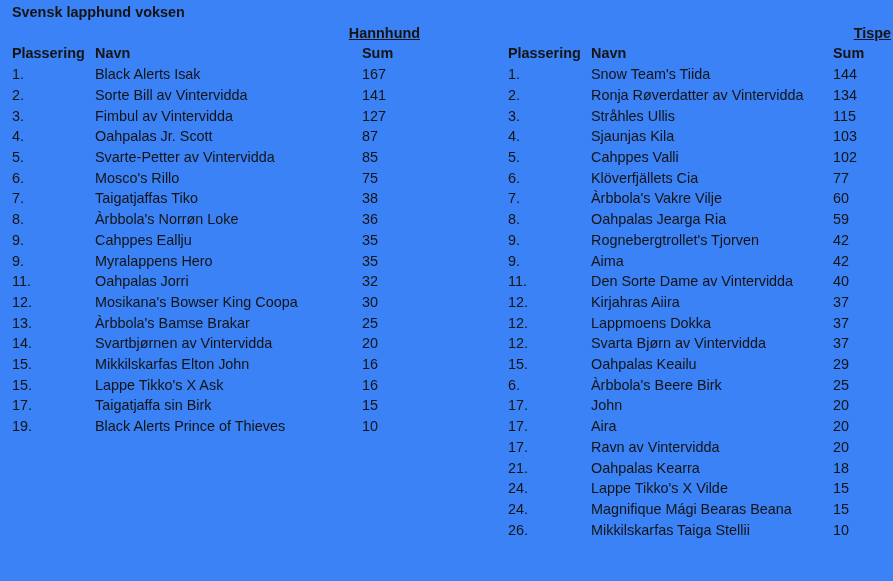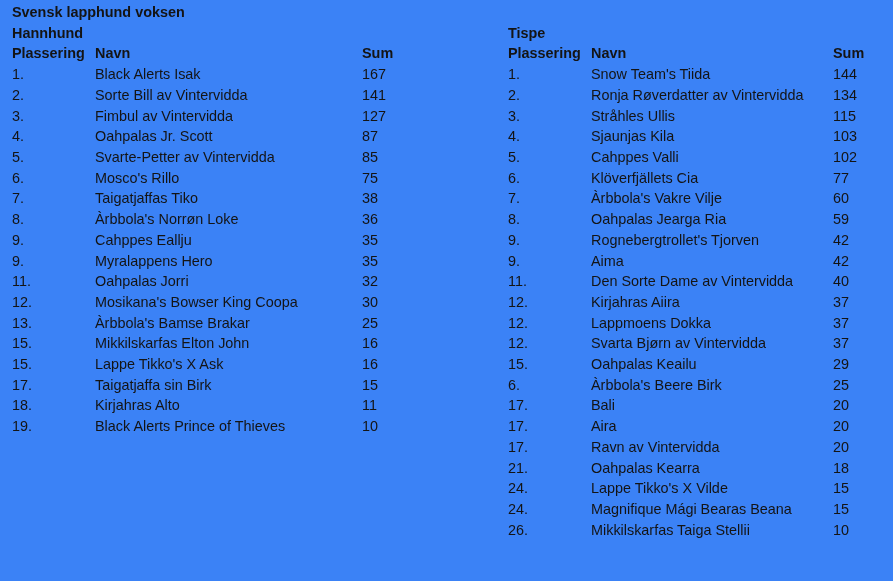--- a/index.html
+++ b/index.html
@@ -26,23 +26,25 @@
     white-space: nowrap;
   }
   .col {
     position: absolute;
     top: 22.8px;
   }
   .col.left  { left: 12px;  width: 408px; }
   .col.right { left: 508px; width: 383px; }
   .section-heading {
     font-weight: bold;
+    text-decoration: underline;
     line-height: 20.7px;
     height: 20.7px;
     white-space: nowrap;
+    text-align: right;
   }
   table.rank-table {
     border-collapse: collapse;
     table-layout: fixed;
     width: 100%;
   }
   table.rank-table th,
   table.rank-table td {
     padding: 0;
     margin: 0;
@@ -137,38 +139,38 @@
             <td class="col-rank">12.</td>
             <td class="col-name">Mosikana's Bowser King Coopa</td>
             <td class="col-sum">30</td>
           </tr>
           <tr>
             <td class="col-rank">13.</td>
             <td class="col-name">Àrbbola's Bamse Brakar</td>
             <td class="col-sum">25</td>
           </tr>
           <tr>
+            <td class="col-rank">14.</td>
+            <td class="col-name">Svartbjørnen av Vintervidda</td>
+            <td class="col-sum">20</td>
+          </tr>
+          <tr>
             <td class="col-rank">15.</td>
             <td class="col-name">Mikkilskarfas Elton John</td>
             <td class="col-sum">16</td>
           </tr>
           <tr>
             <td class="col-rank">15.</td>
             <td class="col-name">Lappe Tikko's X Ask</td>
             <td class="col-sum">16</td>
           </tr>
           <tr>
             <td class="col-rank">17.</td>
             <td class="col-name">Taigatjaffa sin Birk</td>
             <td class="col-sum">15</td>
-          </tr>
-          <tr>
-            <td class="col-rank">18.</td>
-            <td class="col-name">Kirjahras Alto</td>
-            <td class="col-sum">11</td>
           </tr>
           <tr>
             <td class="col-rank">19.</td>
             <td class="col-name">Black Alerts Prince of Thieves</td>
             <td class="col-sum">10</td>
           </tr>
         </tbody>
     </table>
   </div>
 
@@ -258,21 +260,21 @@
             <td class="col-name">Oahpalas Keailu</td>
             <td class="col-sum">29</td>
           </tr>
           <tr>
             <td class="col-rank">6.</td>
             <td class="col-name">Àrbbola's Beere Birk</td>
             <td class="col-sum">25</td>
           </tr>
           <tr>
             <td class="col-rank">17.</td>
-            <td class="col-name">Bali</td>
+            <td class="col-name">John</td>
             <td class="col-sum">20</td>
           </tr>
           <tr>
             <td class="col-rank">17.</td>
             <td class="col-name">Aira</td>
             <td class="col-sum">20</td>
           </tr>
           <tr>
             <td class="col-rank">17.</td>
             <td class="col-name">Ravn av Vintervidda</td>

